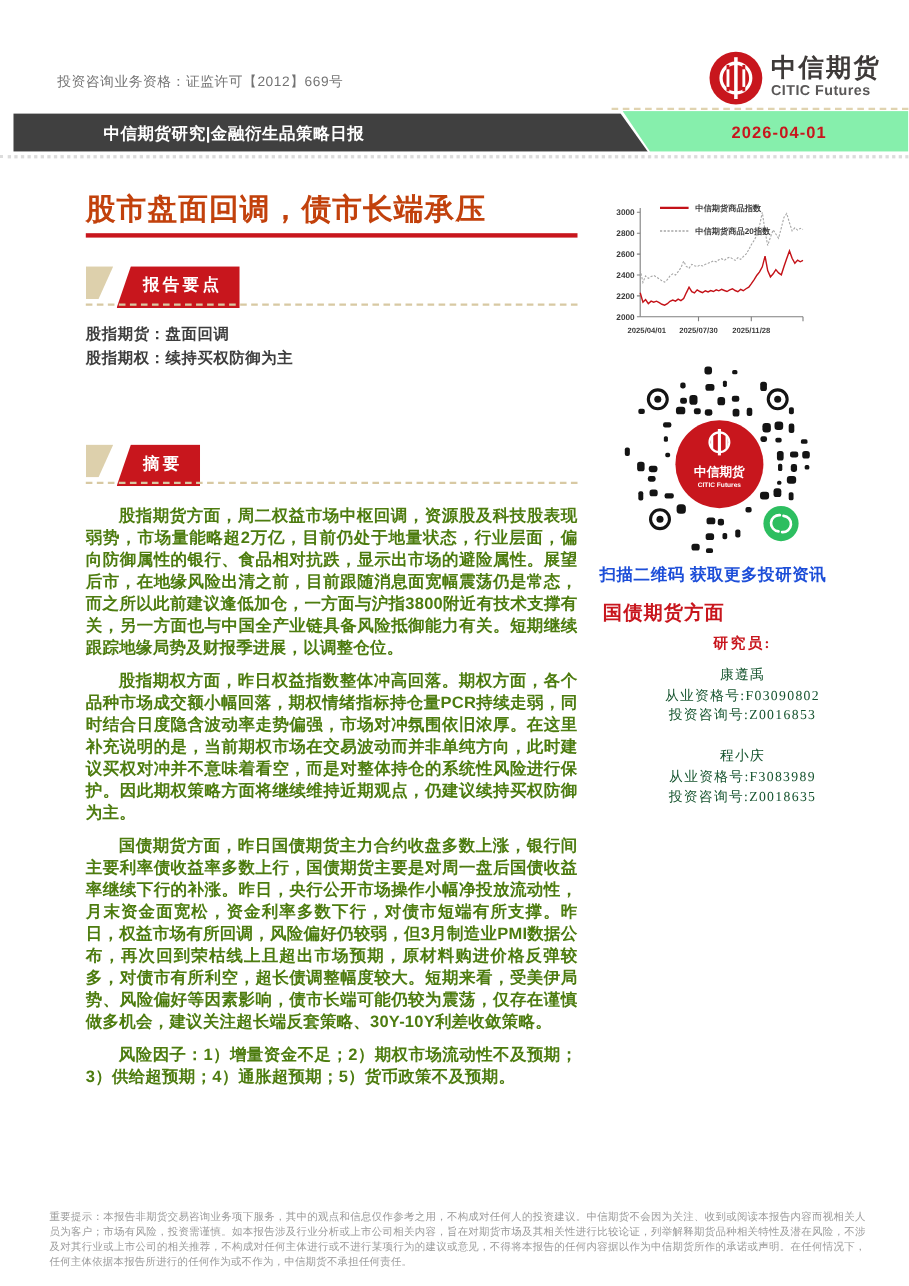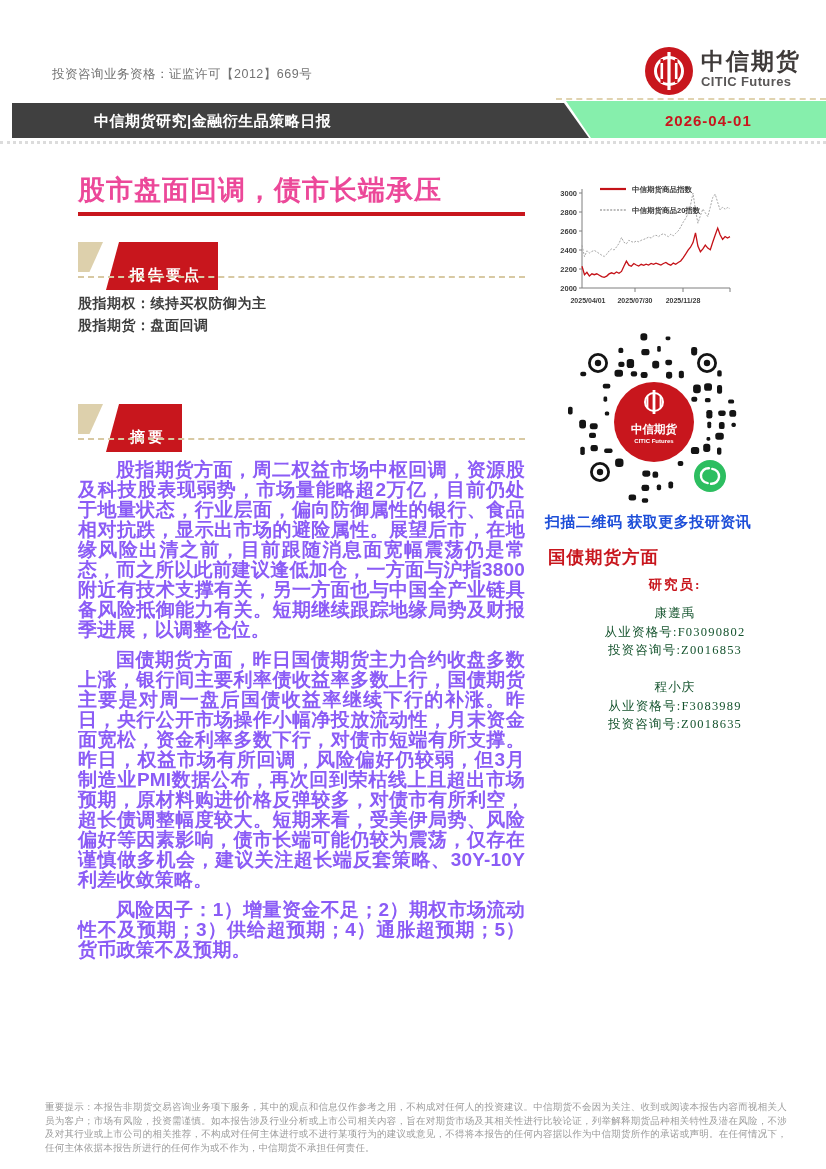--- a/index.html
+++ b/index.html
@@ -23,40 +23,40 @@
   .banner-red{left:0;top:103px;width:578px;height:35px;background:#404040;
     clip-path:polygon(0 0,552px 0,577px 100%,0 100%);margin-left:12px;}
   .banner-title{position:absolute;left:82px;top:9px;color:#ffffff;font-size:15px;font-weight:700;letter-spacing:0.5px;}
   .banner-tan{left:560px;top:101px;width:266px;height:37px;background:#86efac;
     clip-path:polygon(6px 0,100% 0,100% 100%,31px 100%);}
   .banner-date{position:absolute;left:105px;top:11px;color:#c8161d;font-size:15px;font-weight:700;letter-spacing:1px;}
   .banner-shadow{left:0;top:141px;width:826px;height:0;border-top:3px dotted #dcdcdc;}
   .tan-dash-top{left:556px;top:98px;width:270px;height:0;border-top:2px dashed #e0d3b0;}
 
   
-  .report-title{left:78px;top:172px;width:460px;font-size:27px;font-weight:700;color:#ec4899;letter-spacing:1px;}
+  .report-title{left:78px;top:172px;width:460px;font-size:27px;font-weight:700;color:#c2410c;letter-spacing:1px;}
   .title-rule{left:78px;top:212px;width:447px;height:4px;background:#c8161d;}
 
   
   .ribbon{height:30px;}
   .ribbon .tri{position:absolute;left:0;top:0;width:25px;height:30px;background:#ddd0ac;
     clip-path:polygon(0 0,100% 0,46% 100%,0 100%);}
   .ribbon .box{position:absolute;left:28px;top:0;height:30px;background:#c8161d;
     clip-path:polygon(13px 0,100% 0,100% 100%,0 100%);
-    display:flex;align-items:center;padding:18px 16px 0 24px;}
+    display:flex;padding:8px 16px 0 24px;}
   .ribbon .box span{color:#fff;font-size:15px;font-weight:700;letter-spacing:3px;white-space:nowrap;}
   .dash-rule{width:447px;height:0;border-top:2px dashed #d8c9a3;}
 
   
   .highlights{left:78px;top:292px;width:447px;}
   .highlights div{font-size:14px;line-height:22px;font-weight:700;color:#3d3d3d;letter-spacing:0.5px;}
 
   
   .summary{left:78px;top:460px;width:447px;}
-  .summary p{margin:0 0 10px 0;font-size:19px;line-height:20px;color:#8b5cf6;
+  .summary p{margin:0 0 10px 0;font-size:15px;line-height:20px;color:#4d7c0f;
     font-weight:600;text-align:justify;text-indent:2em;letter-spacing:0.2px;}
 
   
   .chart-box{left:558px;top:180px;width:215px;height:132px;}
   .qr-box{left:563px;top:330px;width:176px;height:180px;}
   .scan-tip{left:545px;top:513px;width:270px;font-size:15px;font-weight:700;color:#1d4ed8;letter-spacing:0.5px;}
   .team-name{left:548px;top:545px;width:270px;font-size:17.5px;font-weight:700;color:#c8161d;letter-spacing:1px;}
   .researchers{left:545px;top:576px;width:260px;font-family:"Liberation Serif","DejaVu Serif",serif;text-align:center;}
   .res-label{color:#c8161d;font-size:13.5px;font-weight:700;letter-spacing:2px;margin-bottom:10px;}
   .res-block{margin-bottom:19px;}
@@ -100,34 +100,35 @@
 
 <div class="abs ribbon" style="left:78px;top:242px;width:200px;">
   <div class="tri"></div>
   <div class="box">
       <span>报告要点</span>
     </div>
 </div>
 <div class="abs dash-rule" style="left:78px;top:276px;"></div>
 
 <div class="abs highlights">
+  <div>股指期货：盘面回调</div>
   <div>股指期权：续持买权防御为主</div>
-  <div>股指期货：盘面回调</div>
 </div>
 
 <div class="abs ribbon" style="left:78px;top:404px;width:160px;">
   <div class="tri"></div>
   <div class="box">
       <span>摘要</span>
     </div>
 </div>
 <div class="abs dash-rule" style="left:78px;top:438px;"></div>
 
 <div class="abs summary">
   <p>股指期货方面，周二权益市场中枢回调，资源股及科技股表现弱势，市场量能略超2万亿，目前仍处于地量状态，行业层面，偏向防御属性的银行、食品相对抗跌，显示出市场的避险属性。展望后市，在地缘风险出清之前，目前跟随消息面宽幅震荡仍是常态，而之所以此前建议逢低加仓，一方面与沪指3800附近有技术支撑有关，另一方面也与中国全产业链具备风险抵御能力有关。短期继续跟踪地缘局势及财报季进展，以调整仓位。</p>
+  <p>股指期权方面，昨日权益指数整体冲高回落。期权方面，各个品种市场成交额小幅回落，期权情绪指标持仓量PCR持续走弱，同时结合日度隐含波动率走势偏强，市场对冲氛围依旧浓厚。在这里补充说明的是，当前期权市场在交易波动而并非单纯方向，此时建议买权对冲并不意味着看空，而是对整体持仓的系统性风险进行保护。因此期权策略方面将继续维持近期观点，仍建议续持买权防御为主。</p>
   <p>国债期货方面，昨日国债期货主力合约收盘多数上涨，银行间主要利率债收益率多数上行，国债期货主要是对周一盘后国债收益率继续下行的补涨。昨日，央行公开市场操作小幅净投放流动性，月末资金面宽松，资金利率多数下行，对债市短端有所支撑。昨日，权益市场有所回调，风险偏好仍较弱，但3月制造业PMI数据公布，再次回到荣枯线上且超出市场预期，原材料购进价格反弹较多，对债市有所利空，超长债调整幅度较大。短期来看，受美伊局势、风险偏好等因素影响，债市长端可能仍较为震荡，仅存在谨慎做多机会，建议关注超长端反套策略、30Y-10Y利差收敛策略。</p>
   <p>风险因子：1）增量资金不足；2）期权市场流动性不及预期；3）供给超预期；4）通胀超预期；5）货币政策不及预期。</p>
 </div>
 
 <div class="abs chart-box">
   <svg id="chart-svg" width="215" height="132" viewBox="0 0 215 132">
       <line x1="24" y1="9" x2="24" y2="108" stroke="#7f7f7f" stroke-width="1"></line>
       <line x1="24" y1="108" x2="172" y2="108" stroke="#7f7f7f" stroke-width="1"></line>
       <line x1="21" y1="108" x2="24" y2="108" stroke="#7f7f7f" stroke-width="1"></line>
       <text x="19" y="110.5" font-size="7.5" font-weight="bold" fill="#3c3c3c" text-anchor="end" font-family="Liberation Sans,DejaVu Sans,sans-serif">2000</text>

